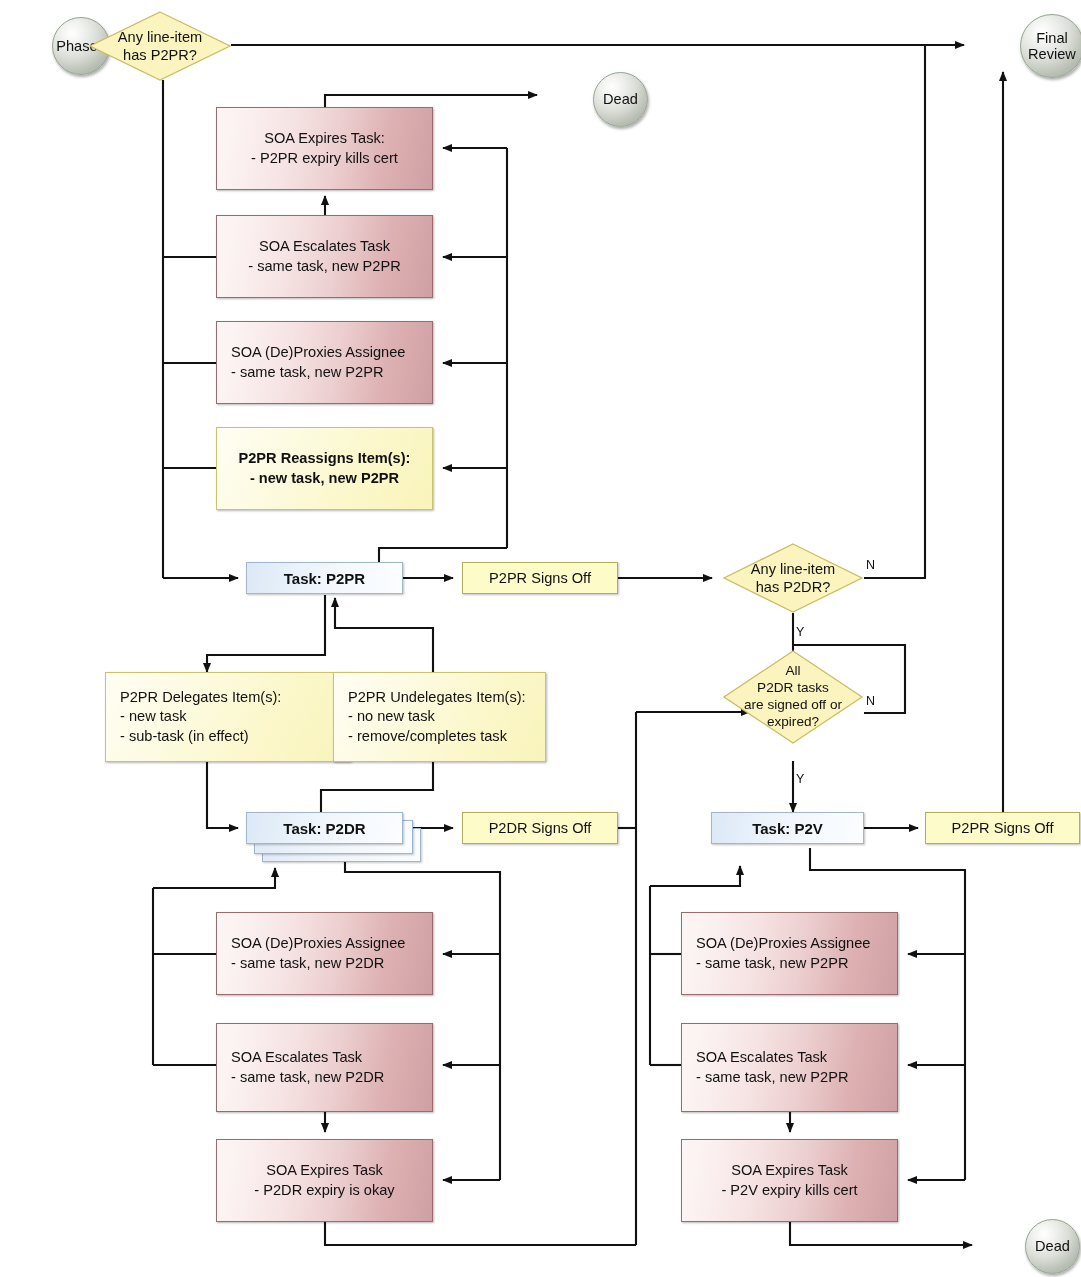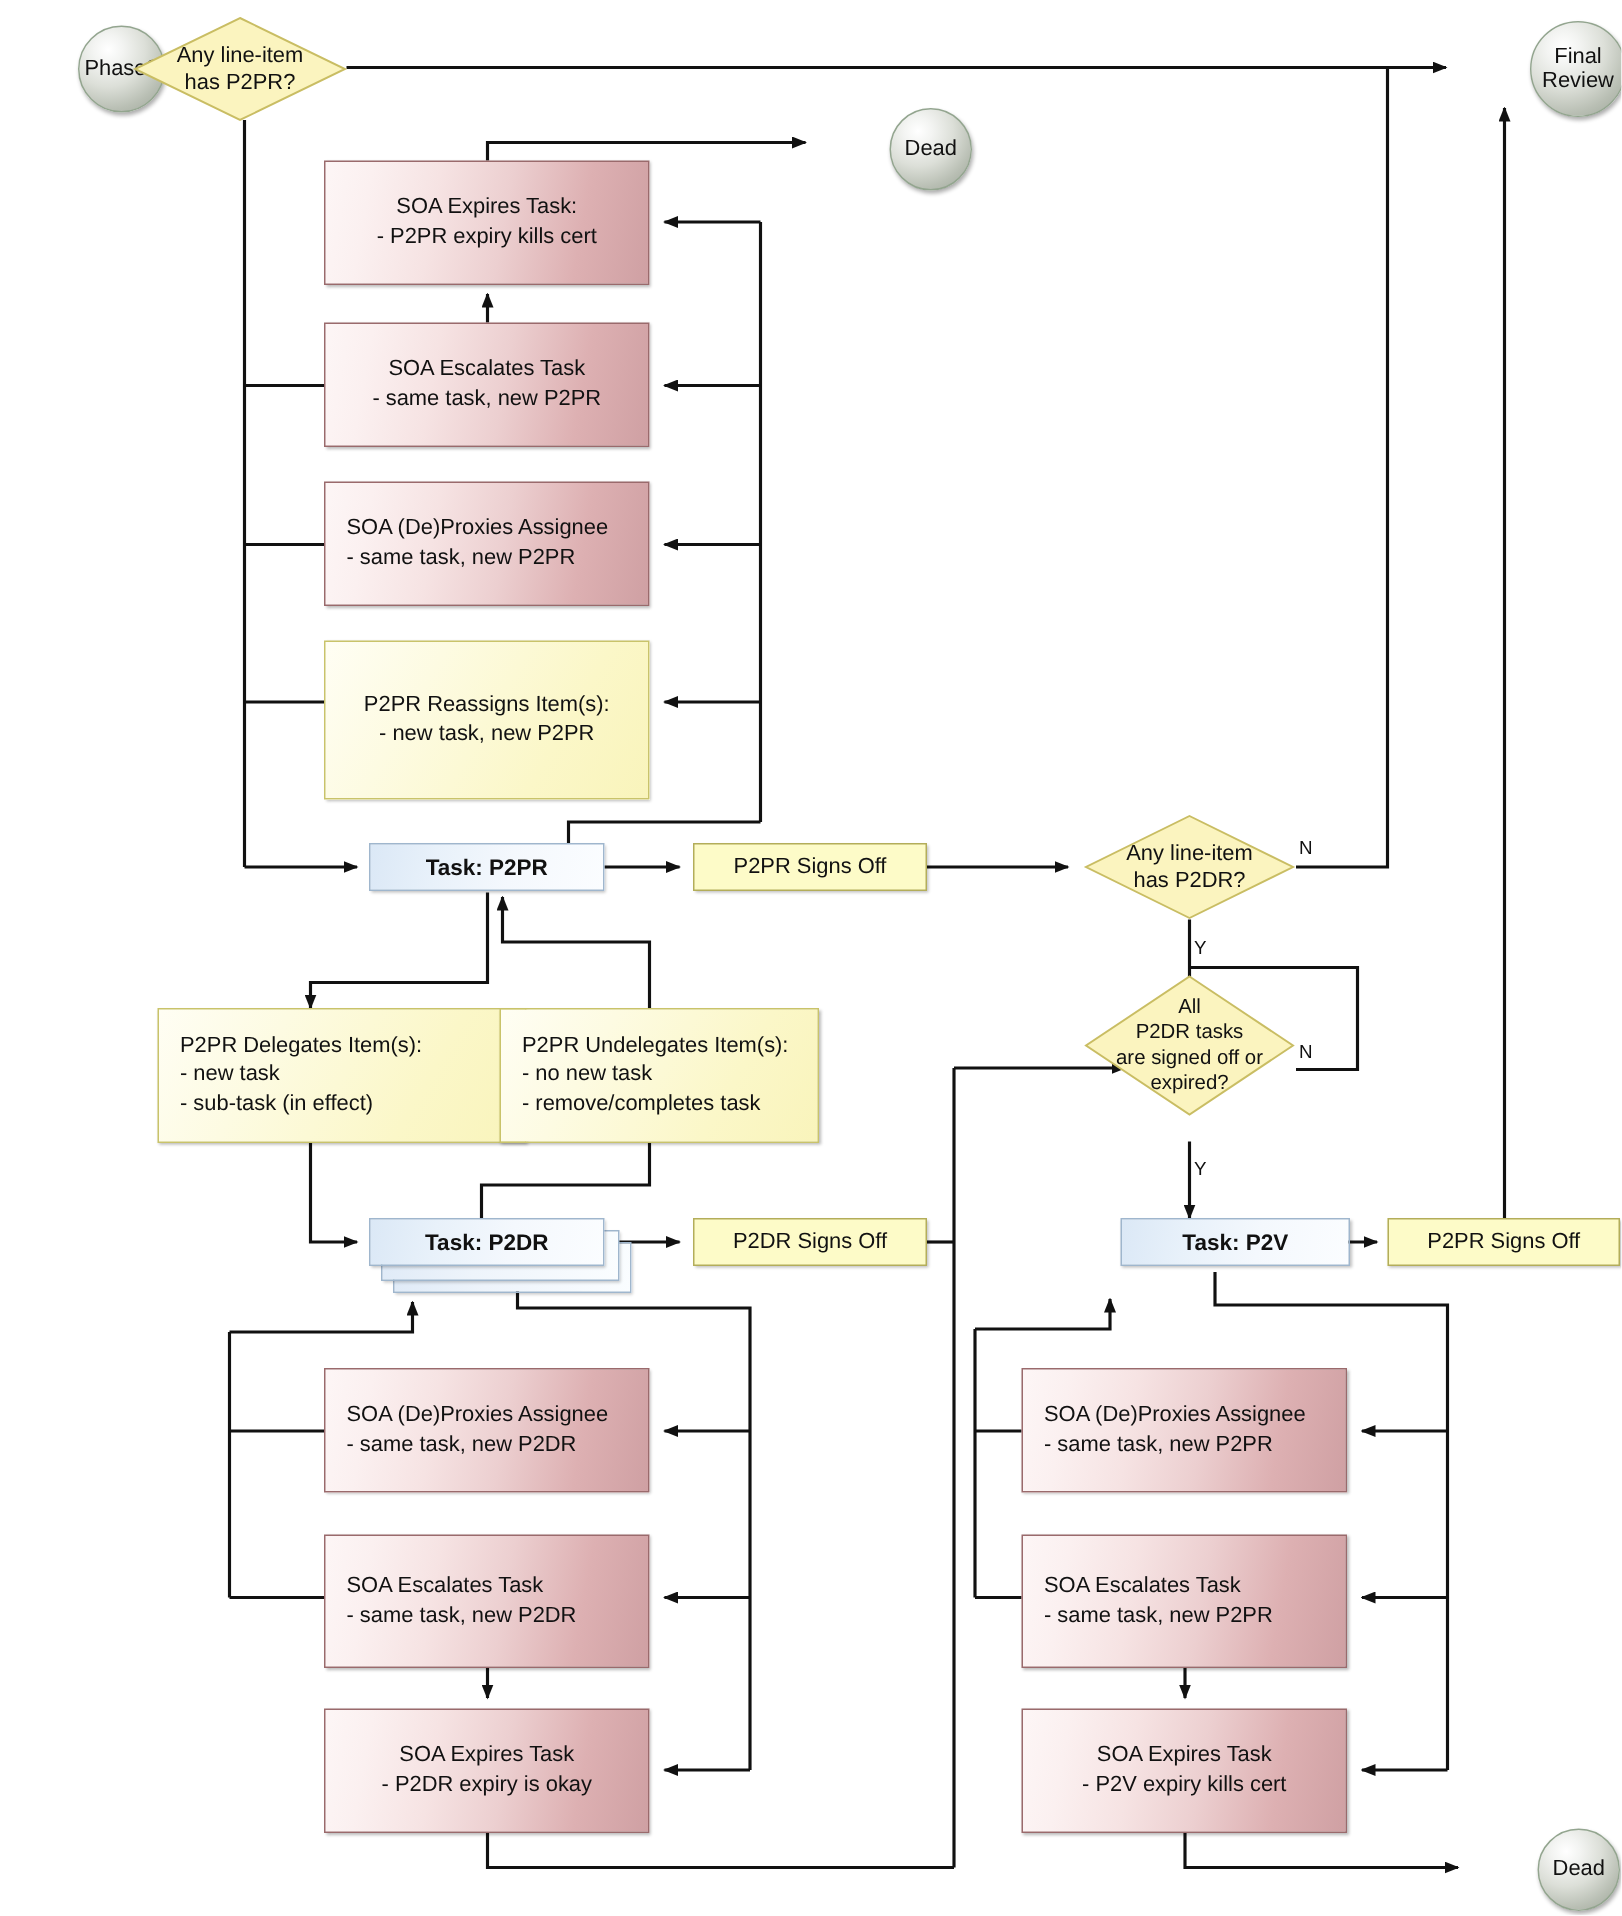--- a/index.html
+++ b/index.html
@@ -202,21 +202,21 @@
   <div class="node box rose center" style="left:216px;top:215px;width:217px;height:83px;">
     <span class="ln">SOA Escalates Task</span>
     <span class="ln">- same task, new P2PR</span>
   </div>
 
   <div class="node box rose left" style="left:216px;top:321px;width:217px;height:83px;">
     <span class="ln">SOA (De)Proxies Assignee</span>
     <span class="ln">- same task, new P2PR</span>
   </div>
 
-  <div class="node box cream center" style="left:216px;top:427px;width:217px;height:106px;">
+  <div class="node box cream center" style="left:216px;top:427px;width:217px;height:83px;font-weight:bold;">
     <span class="ln">P2PR Reassigns Item(s):</span>
     <span class="ln">- new task, new P2PR</span>
   </div>
 
   <div class="node blue" style="left:246px;top:562px;width:157px;height:32px;text-align:right;">
     <span>Task: P2PR</span>
   </div>
 
   <div class="node creamflat" style="left:462px;top:562px;width:156px;height:32px;">
     <span>P2PR Signs Off</span>
@@ -265,21 +265,21 @@
     <div class="shadowcard" style="left:8px;top:8px;width:157px;height:32px;"></div>
   </div>
   <div class="node blue" style="left:246px;top:812px;width:157px;height:32px;">
     <span>Task: P2DR</span>
   </div>
 
   <div class="node creamflat" style="left:462px;top:812px;width:156px;height:32px;">
     <span>P2DR Signs Off</span>
   </div>
 
-  <div class="node blue" style="left:711px;top:812px;width:153px;height:32px;margin-left:36px;">
+  <div class="node blue" style="left:711px;top:812px;width:153px;height:32px;">
     <span>Task: P2V</span>
   </div>
 
   <div class="node creamflat" style="left:925px;top:812px;width:155px;height:32px;">
     <span>P2PR Signs Off</span>
   </div>
 
   <div class="node box rose left" style="left:216px;top:912px;width:217px;height:83px;">
     <span class="ln">SOA (De)Proxies Assignee</span>
     <span class="ln">- same task, new P2DR</span>

